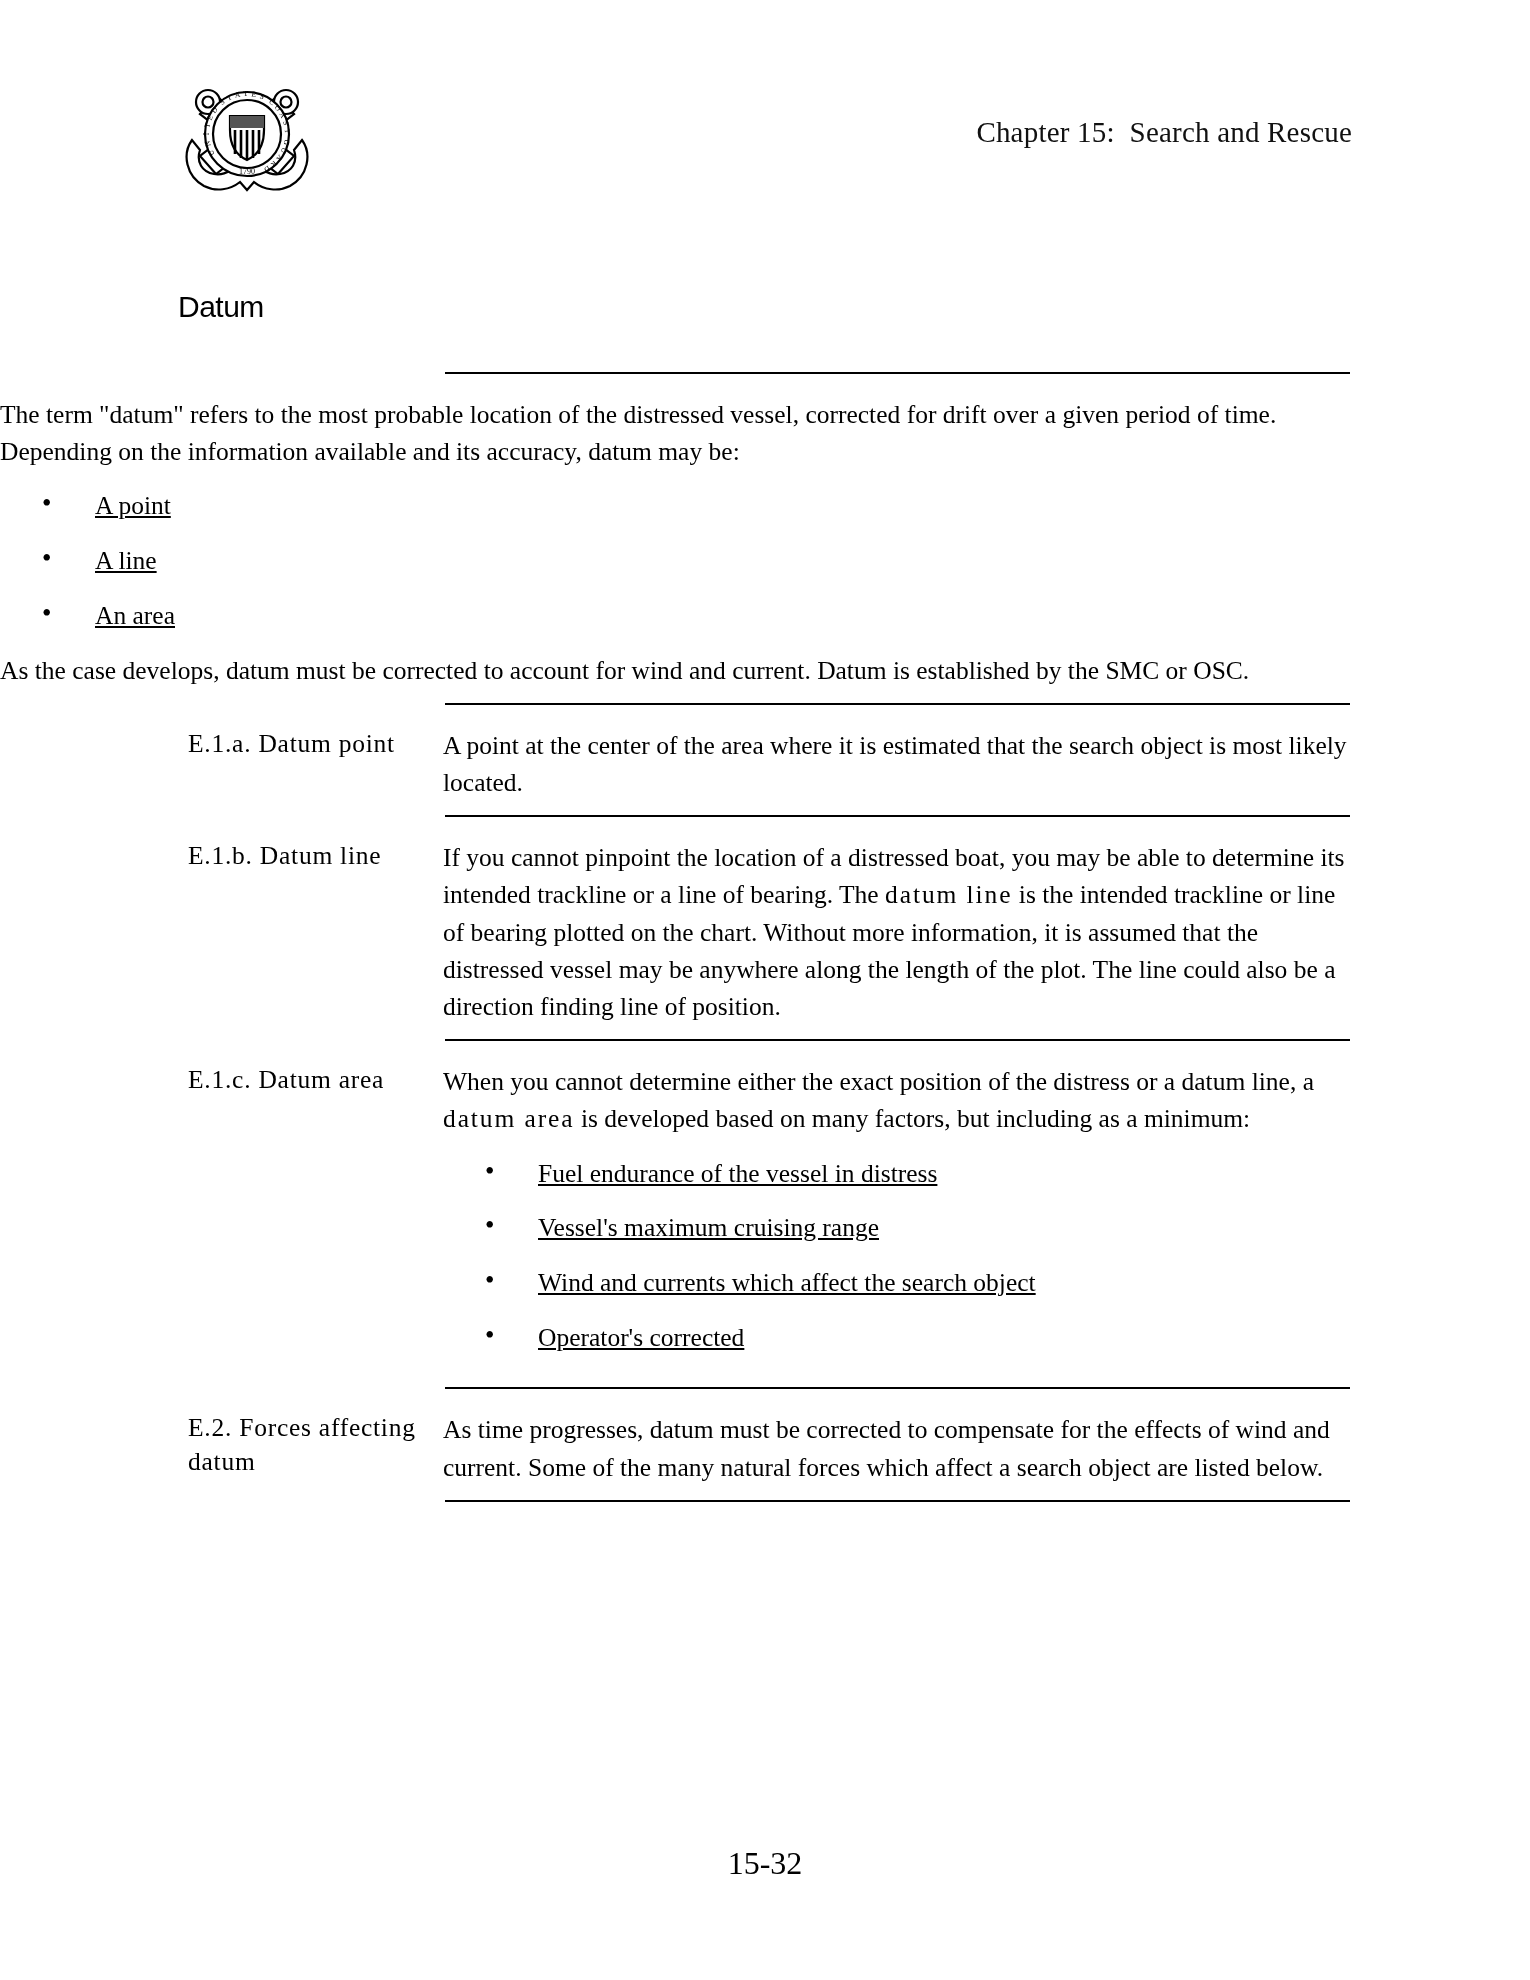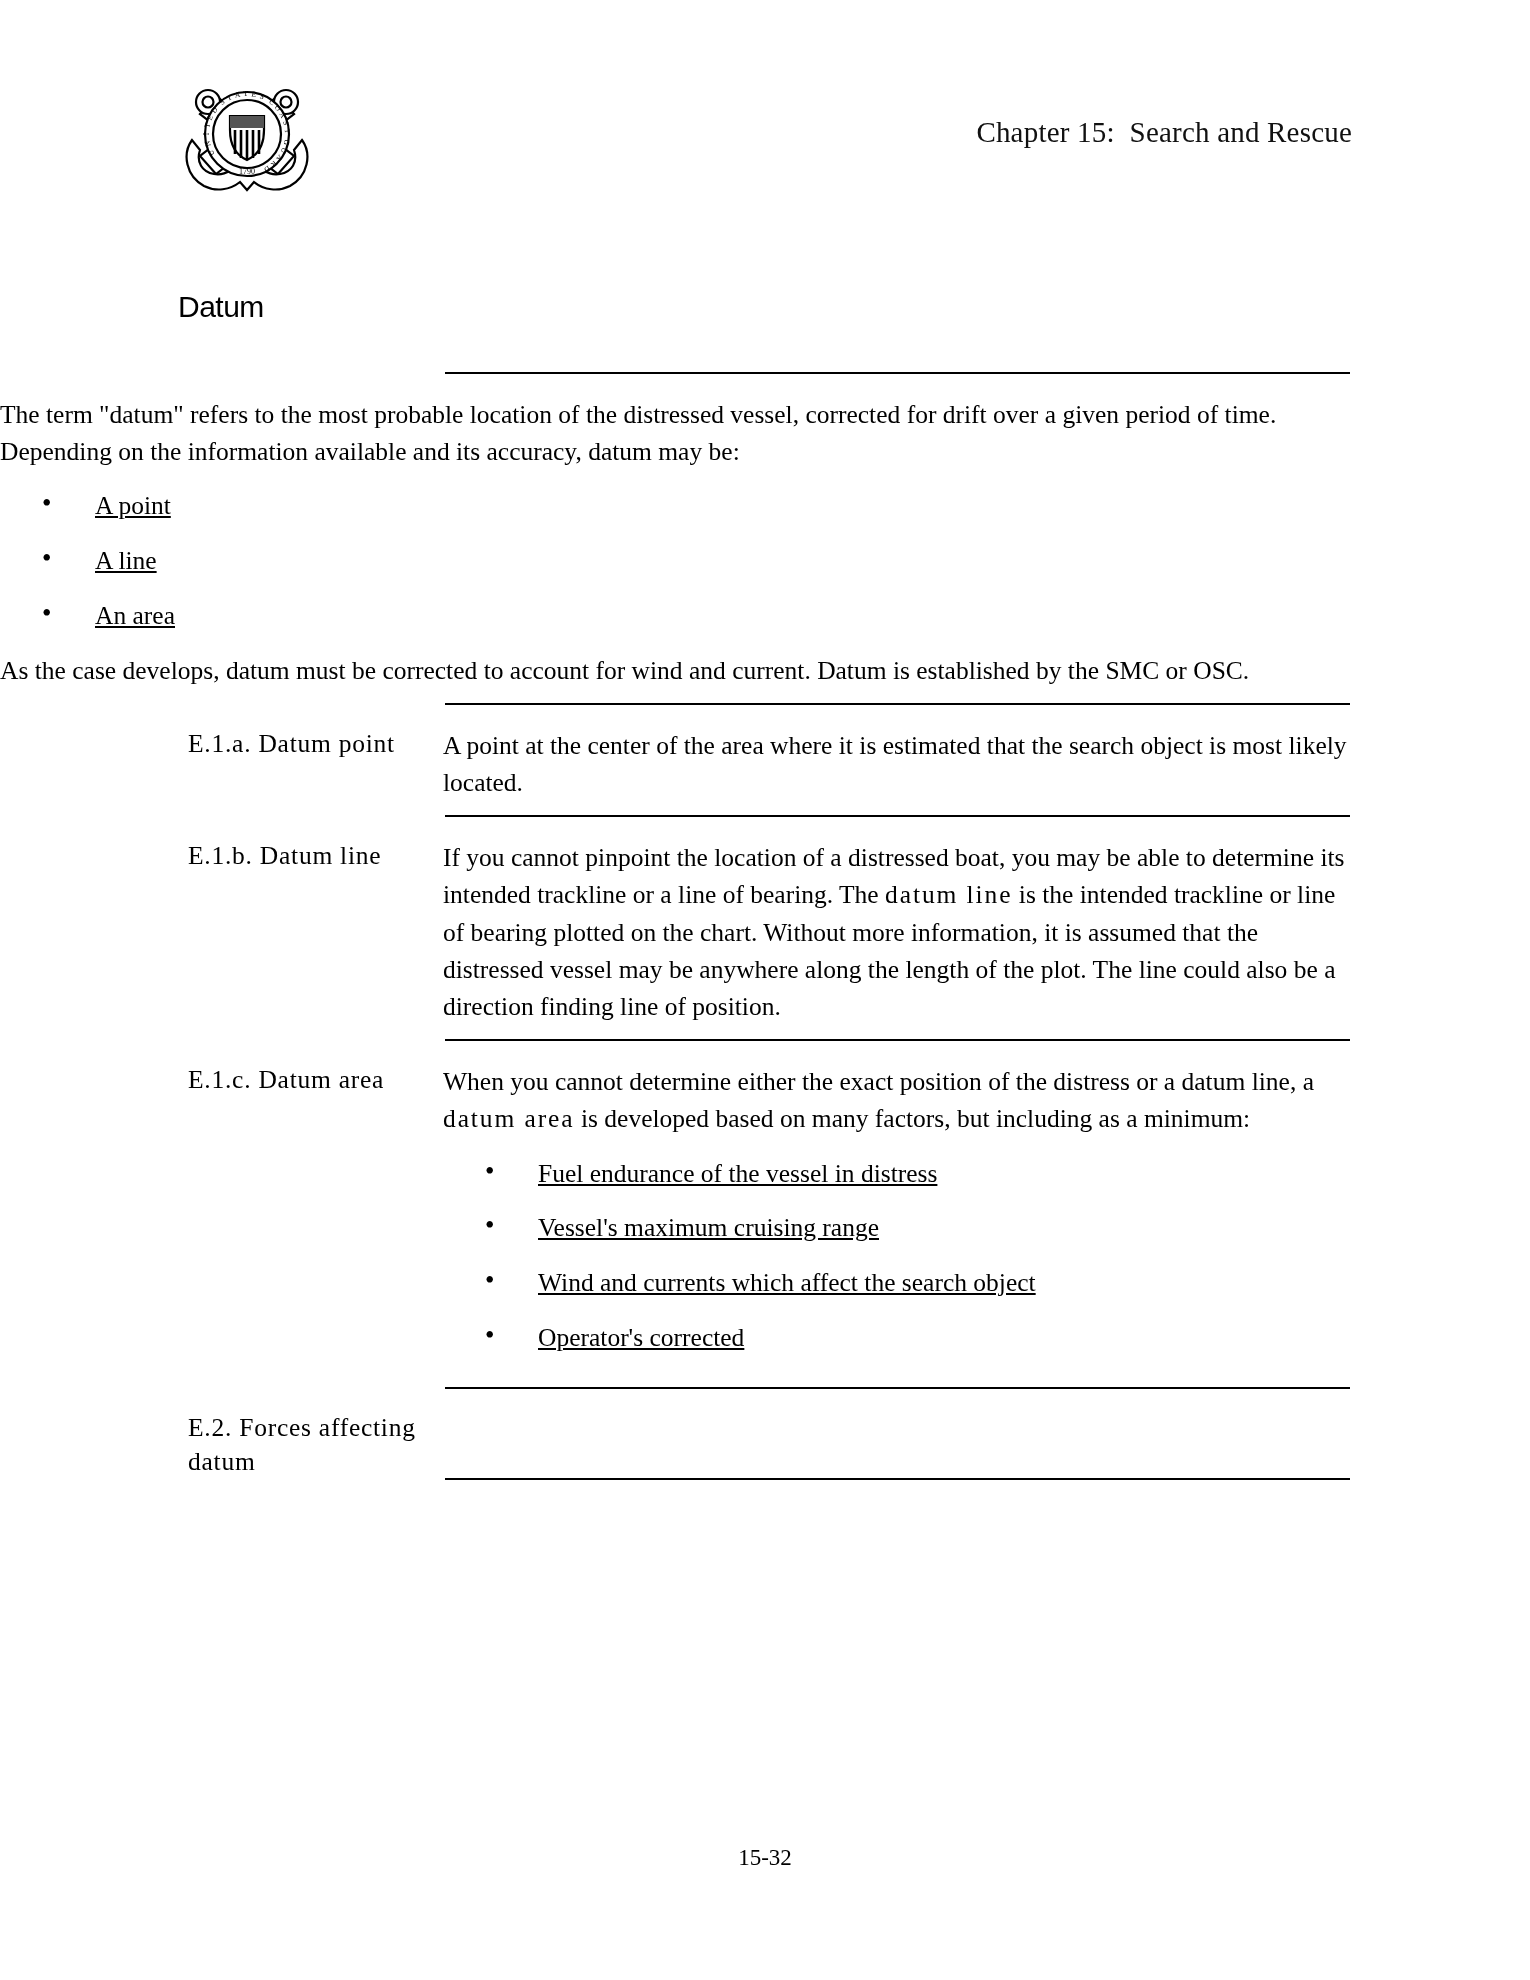--- a/index.html
+++ b/index.html
@@ -123,21 +123,21 @@
     line-height: 1.4;
   }
 
   
   .footer {
     position: absolute;
     left: 0;
     top: 1845px;
     width: 1530px;
     text-align: center;
-    font-size: 23px;
+    font-size: 32px;
     color: #000000;
   }
 </style>
 </head>
 <body>
 
 <div class="page">
 
   <div class="page-header">
     <div class="seal">
@@ -258,20 +258,23 @@
           <li>Wind and currents which affect the search object</li>
           <li>Operator's corrected</li>
         </ul>
       </div>
     </div>
 
     <div class="rule"></div>
 
     <div class="section">
       <div class="sec-label">E.2.  Forces affecting datum</div>
+      <div class="sec-body">
+        <p>As time progresses, datum must be corrected to compensate for the effects of wind and current. Some of the many natural forces which affect a search object are listed below.</p>
+      </div>
     </div>
 
     <div class="rule"></div>
 
   </div>
 
   <div class="footer">
     <span>15-32</span>
   </div>
 

